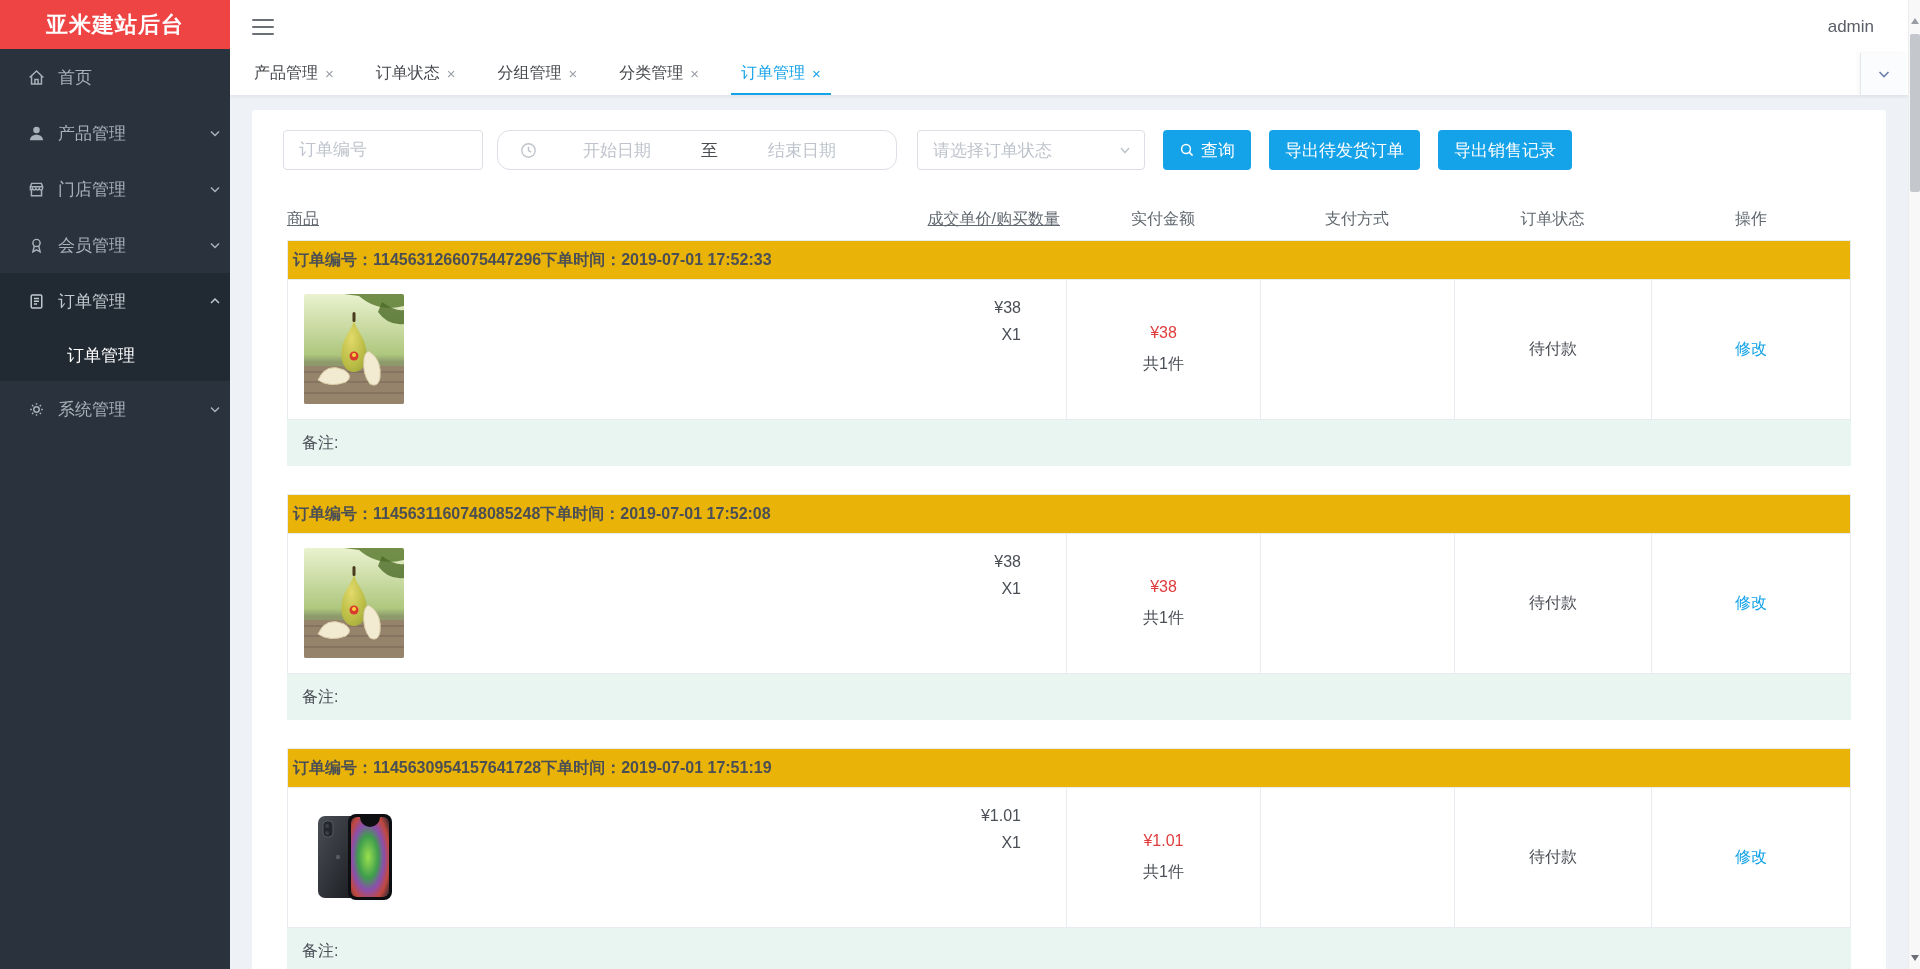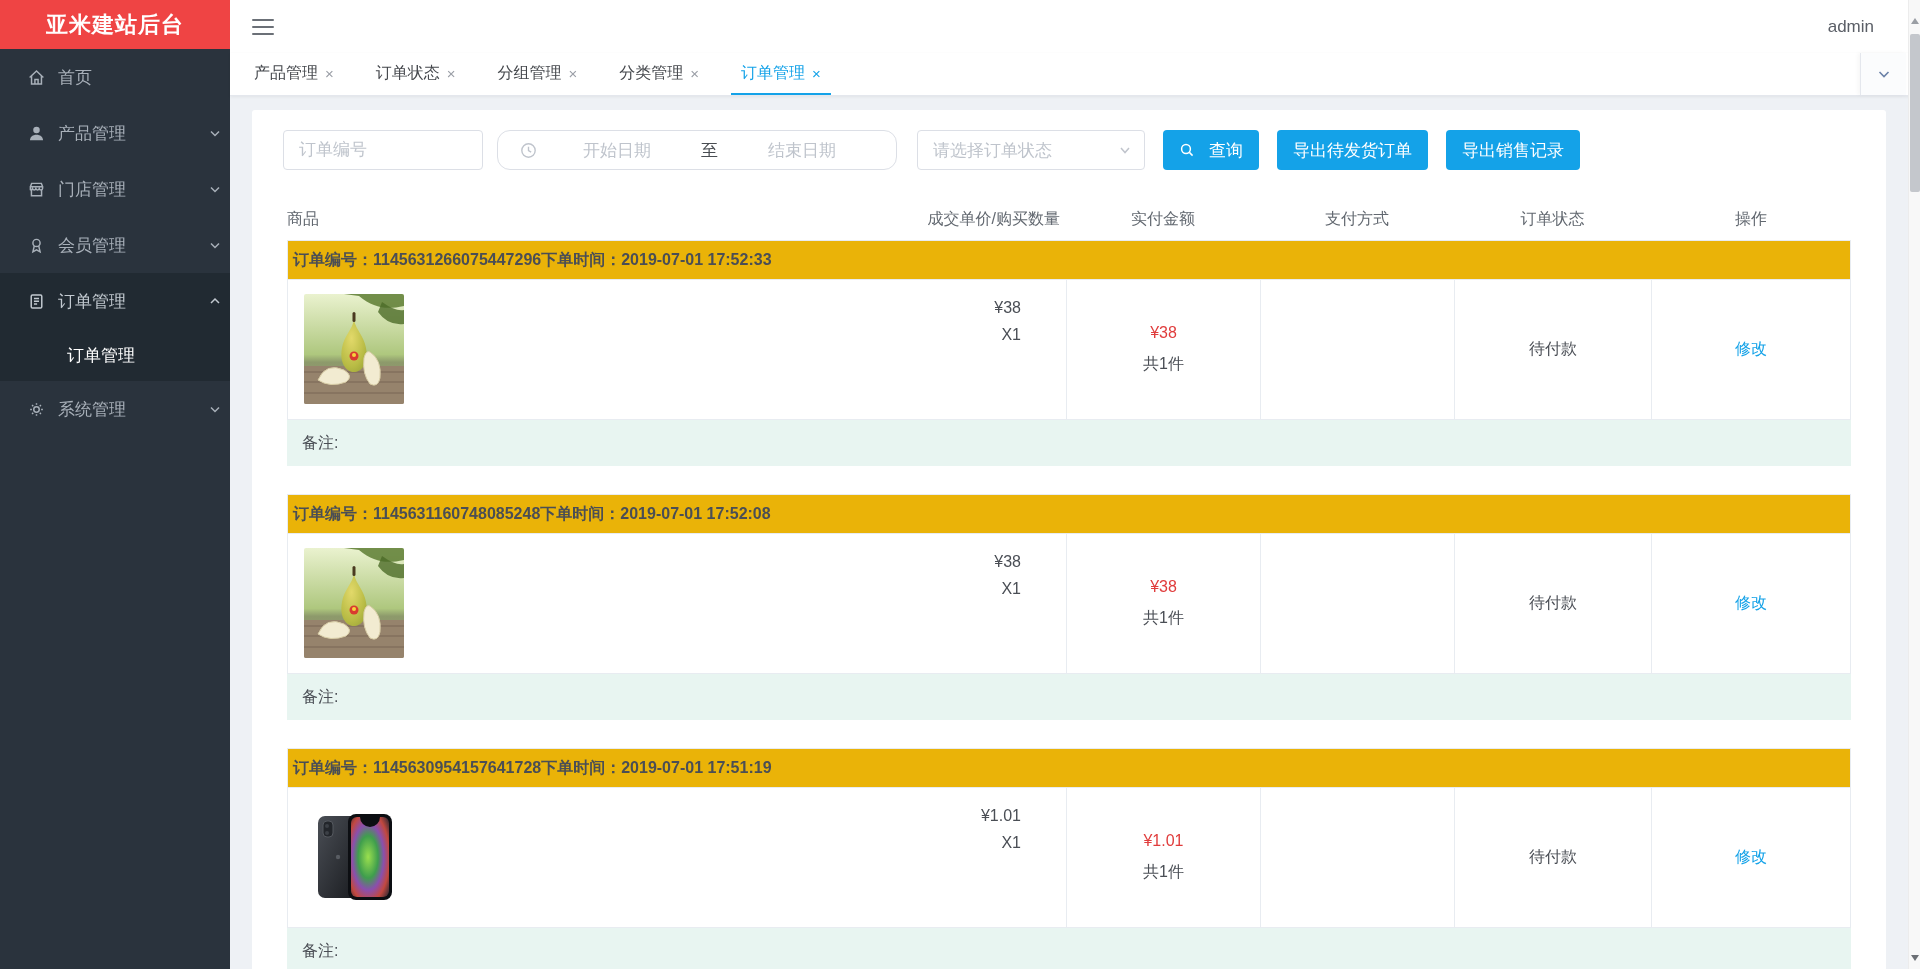--- a/index.html
+++ b/index.html
@@ -37,26 +37,26 @@
   
   .filters { display:flex; align-items:center; gap:14px; padding-left:15px; margin-bottom:32px; }
   .ipt { height:40px; border:1px solid #dcdfe6; border-radius:4px; font-size:17px; color:#494d52; padding:0 15px; outline:none; font-family:"Liberation Sans", sans-serif; }
   .ipt::placeholder { color:#bfc4cc; }
   .ipt-order { width:200px; }
   .daterange { width:400px; height:40px; border:1px solid #dcdfe6; border-radius:13px; display:flex; align-items:center; padding:0 14px 0 22px; cursor:pointer; }
   .daterange .ph { flex:1; text-align:center; font-size:17px; color:#bfc4cc; }
   .daterange .sep { font-size:17px; color:#494d52; padding:0 4px; }
   .select { width:228px; height:40px; border:1px solid #dcdfe6; border-radius:4px; display:flex; align-items:center; justify-content:space-between; padding:0 12px 0 15px; cursor:pointer; margin-left:6px; }
   .select .ph { font-size:17px; color:#bfc4cc; }
-  .btn { height:40px; background:#14a2e8; color:#fff; border:none; border-radius:4px; font-size:17px; padding:0 16px; display:flex; align-items:center; gap:14px; cursor:pointer; margin-left:4px; font-family:"Liberation Sans", sans-serif; }
+  .btn { height:40px; background:#14a2e8; color:#fff; border:none; border-radius:4px; font-size:17px; padding:0 16px; display:flex; align-items:center; gap:6px; cursor:pointer; margin-left:4px; font-family:"Liberation Sans", sans-serif; }
 
   
   .table { margin:0 19px; }
   .thead { display:flex; align-items:center; height:34px; margin-bottom:4px; font-size:16px; color:#626870; }
-  .c1 { width:779px; flex:0 0 779px; }
+  .c1 { width:779px; flex:0 0 779px;text-decoration:underline; }
   .c2 { width:194px; flex:0 0 194px; }
   .c3 { width:194px; flex:0 0 194px; }
   .c4 { width:197px; flex:0 0 197px; }
   .c5 { flex:1; }
   .thead .c1 { display:flex; justify-content:space-between; padding-right:6px; }
   .thead .tc { text-align:center; }
 
   .order-group { margin-bottom:28px; }
   .group-header { height:40px; background:#eab308; border:1px solid #e8ecf1; display:flex; align-items:center; padding-left:5px; font-size:16px; color:#4a4e55;font-weight:bold; }
   .group-header .gh-time { }

